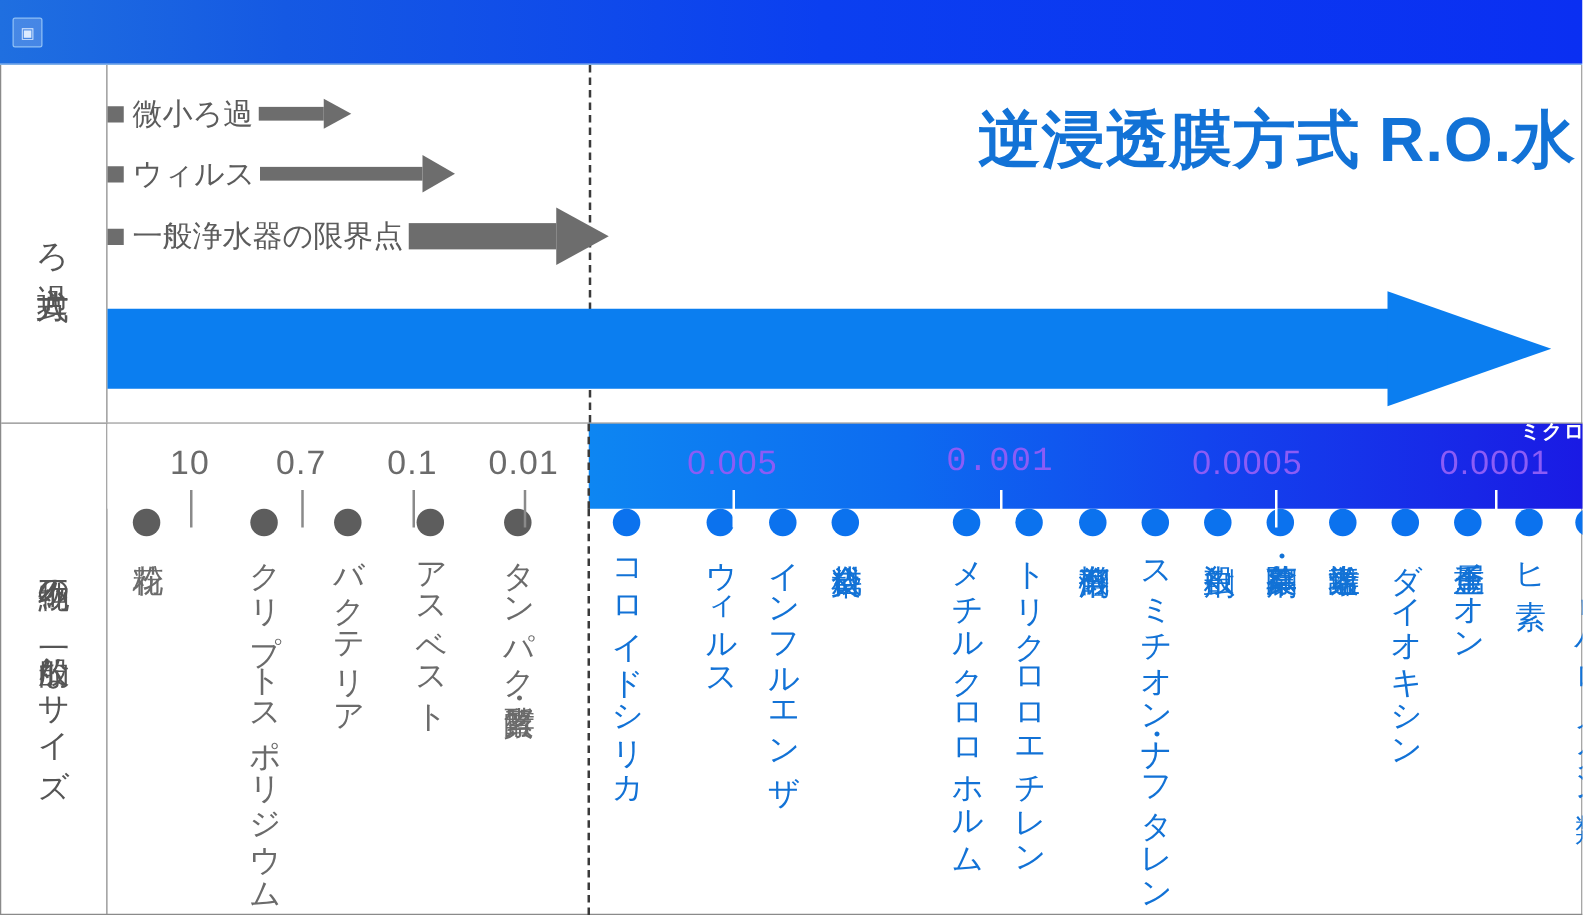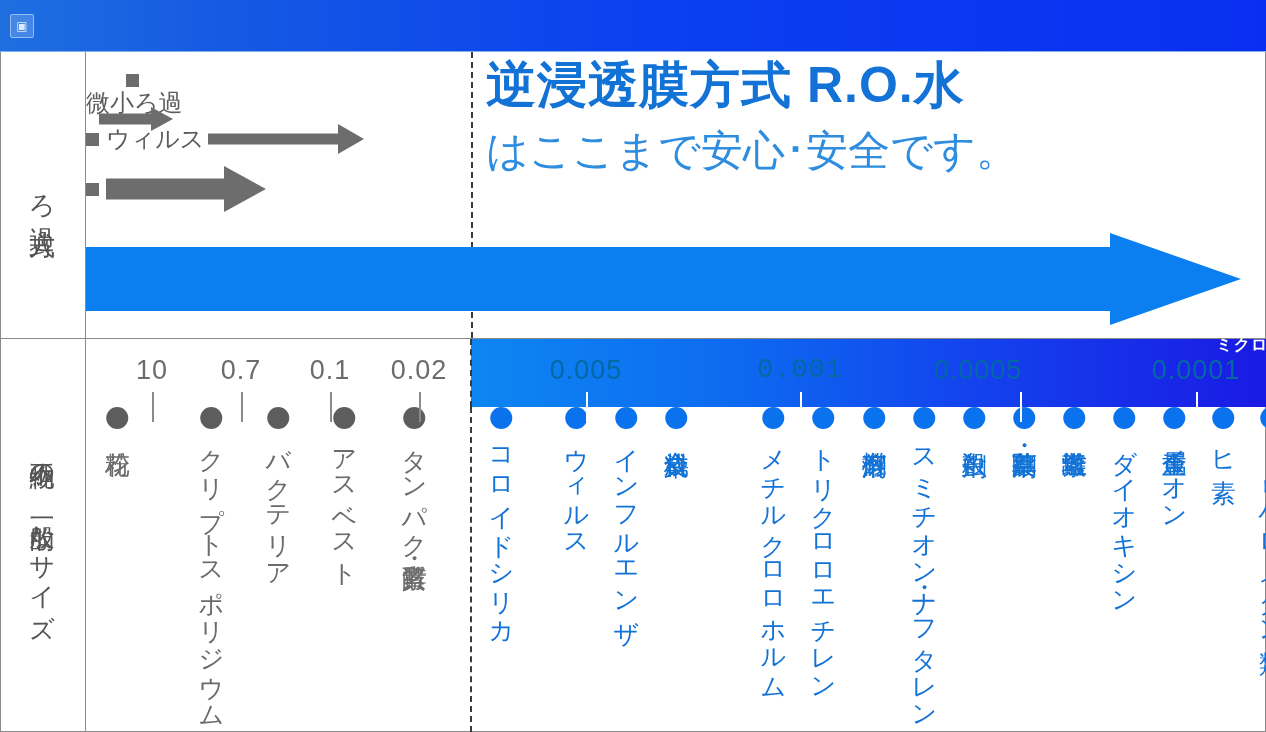--- a/index.html
+++ b/index.html
@@ -70,21 +70,21 @@
   .fr-arrow{position:relative;height:0;flex:none;display:flex;align-items:center;}
   .fr-shaft{background:#6d6d6d;position:absolute;left:0;top:50%;transform:translateY(-50%);}
   .fr-head{
     position:absolute;top:50%;transform:translateY(-50%);
     width:0;height:0;border-style:solid;border-color:transparent;
     border-left-color:#6d6d6d;
   }
 
   
   .headline{
-    position:absolute;left:400px;top:0;width:775px;text-align:left;
+    position:absolute;left:400px;top:27px;width:775px;text-align:right;
     color:#1577d8;
   }
   .hl1{font-size:50px;font-weight:700;letter-spacing:1px;white-space:nowrap;color:#1272d6;}
   .hl2{font-size:42px;font-weight:400;letter-spacing:0px;white-space:nowrap;color:#2f8ddf;margin-top:4px;}
 
   
   .bigarrow{position:absolute;left:0;top:181px;width:1180px;height:92px;}
   .ba-body{position:absolute;left:0;top:14px;width:1025px;height:64px;background:#0b7ef0;}
   .ba-head{
     position:absolute;left:1024px;top:0;width:0;height:0;
@@ -101,21 +101,21 @@
     position:absolute;left:385px;top:0;width:796px;height:68px;
     background:linear-gradient(90deg,#0d86f2 0%,#0d6bf0 32%,#1344ee 62%,#1a1ae4 100%);
   }
   .sb-dash{position:absolute;left:384px;top:0;width:0;height:68px;border-left:2px dashed #3a3a3a;}
 
   .tick-lbl{
     position:absolute;top:16px;transform:translateX(-50%);
     font-size:27px;white-space:nowrap;letter-spacing:1px;
   }
   .tick-lbl.gray{color:#6b6b6b;}
-  .tick-lbl.white{color:#0369a1;font-weight:500;}
+  .tick-lbl.white{color:#8b5cf6;font-weight:500;}
   .tick-mark{position:absolute;top:53px;width:2px;height:30px;}
   .tick-mark.gray{background:#8a8a8a;}
   .tick-mark.white{background:#ffffff;}
   .micron{
     position:absolute;top:-4px;transform:translateX(-50%);
     color:#ffffff;font-size:16px;font-weight:700;letter-spacing:1px;white-space:nowrap;
   }
 
   
   .items{position:absolute;left:0;top:68px;width:1181px;height:325px;}
@@ -149,70 +149,70 @@
     <div class="col-rule-top"></div>
     <div class="col-rule-bot"></div>
 
     <div class="vcap vcap-top">ろ過方式</div>
     <div class="vcap vcap-bot">不純物の 一般的なサイズ</div>
 
     <div class="upper">
       <div class="dashed-div"></div>
 
       <div id="filt-rows">
-          <div class="filt-row" style="left: 0px; top: 22px; flex-direction: column;">
+          <div class="filt-row" style="left: 0px; top: 22px;">
             <div class="fr-sq"></div>
             <div class="fr-label">微小ろ過</div>
             <div class="fr-arrow" style="width: 74px;">
               <div class="fr-shaft" style="width: 52px; height: 11px;"></div>
               <div class="fr-head" style="left: 52px; border-width: 12px 0px 12px 22px;"></div>
             </div>
           </div>
           <div class="filt-row" style="left: 0px; top: 70px;">
             <div class="fr-sq"></div>
             <div class="fr-label">ウィルス</div>
             <div class="fr-arrow" style="width: 156px;">
               <div class="fr-shaft" style="width: 130px; height: 11px;"></div>
               <div class="fr-head" style="left: 130px; border-width: 15px 0px 15px 26px;"></div>
             </div>
           </div>
           <div class="filt-row" style="left: 0px; top: 120px;">
             <div class="fr-sq"></div>
+            <div class="fr-label">一般浄水器の限界点</div>
             <div class="fr-arrow" style="width: 160px;">
               <div class="fr-shaft" style="width: 118px; height: 21px;"></div>
               <div class="fr-head" style="left: 118px; border-width: 23px 0px 23px 42px;"></div>
             </div>
           </div>
         </div>
 
       <div class="headline">
         <div class="hl1">逆浸透膜方式 R.O.水</div>
-        <div class="hl2">はここまで安心･安全です。</div>
       </div>
 
       <div class="bigarrow">
         <div class="ba-body"></div>
         <div class="ba-head"></div>
       </div>
     </div>
 
     <div class="lower">
 
       <div class="scalebar">
         <div class="sb-white"></div>
         <div class="sb-blue"></div>
         <div class="sb-dash"></div>
         <div id="tick-labels">
             <div class="tick-lbl gray" style="left: 66px; text-align: right;">10</div>
             <div class="tick-lbl gray" style="left: 155px;">0.7</div>
             <div class="tick-lbl gray" style="left: 244px;">0.1</div>
-            <div class="tick-lbl gray" style="left: 333px;">0.02</div>
+            <div class="tick-lbl gray" style="left: 333px;">0.01</div>
             <div class="tick-lbl white" style="left: 500px;">0.005</div>
             <div class="tick-lbl white" style="left: 714px; font-family: Liberation Mono, monospace;">0.001</div>
-            <div class="tick-lbl white" style="left: 892px;">0.0005</div>
+            <div class="tick-lbl white" style="left: 912px;">0.0005</div>
             <div class="tick-lbl white" style="left: 1110px;">0.0001</div>
           </div>
         <div class="micron" style="left:1165px">ミクロン</div>
       </div>
 
       <div class="items">
         <div class="items-dash"></div>
         <div id="item-group">
             <div class="item" style="left: 31px;">
               <div class="dot gray"></div>

